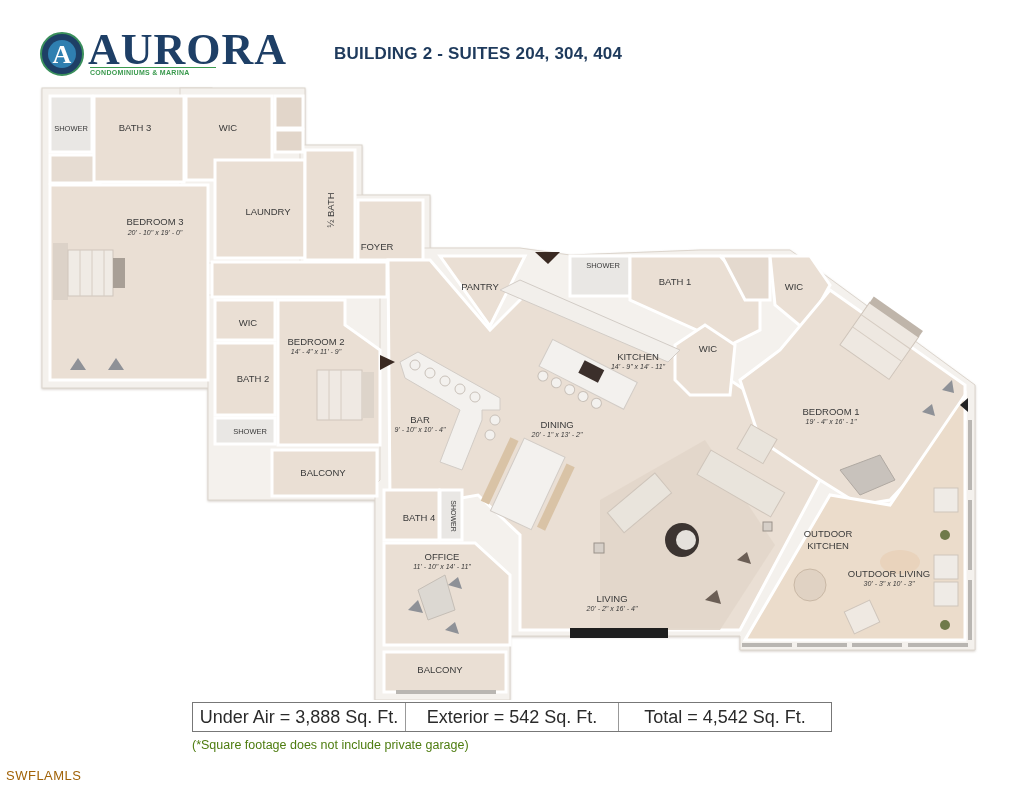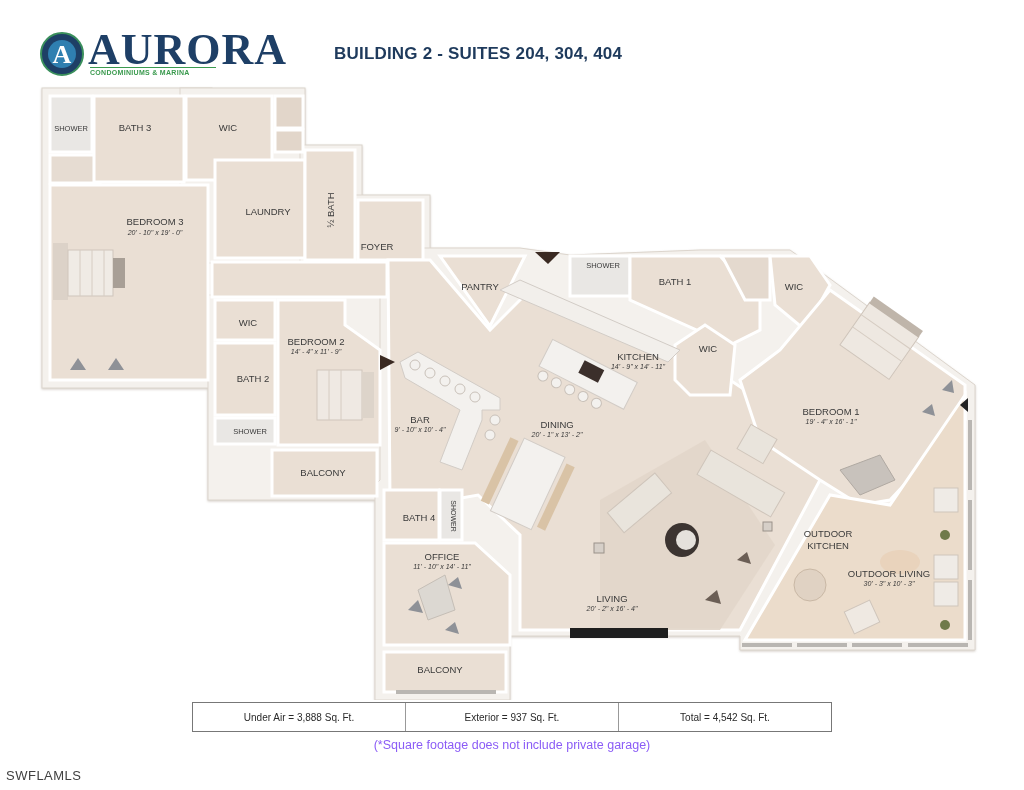--- a/index.html
+++ b/index.html
@@ -8,24 +8,24 @@
   .logo-circle { position:absolute; left:0; top:0; width:44px; height:44px; border-radius:50%; background:#1e3f66; border:2px solid #3a8f5c; box-sizing:border-box; }
   .logo-circle .inner { position:absolute; left:6px; top:6px; width:28px; height:28px; border-radius:50%; background:#2f7fb0; }
   .logo-circle .letter { position:absolute; left:0; top:6px; width:40px; text-align:center; font-family:"Liberation Serif", serif; font-weight:bold; font-size:26px; color:#ffffff; }
   .logo-word { position:absolute; left:48px; top:0px; font-family:"Liberation Serif", serif; font-size:44px; font-weight:bold; color:#1e3f66; letter-spacing:1px; line-height:36px; }
   .logo-sub { position:absolute; left:50px; top:35px; width:126px; font-size:7px; font-weight:bold; color:#3a9a4e; letter-spacing:0.3px; border-top:1px solid #3a9a4e; padding-top:1px; }
   .title { position:absolute; left:334px; top:44px; font-size:17px; font-weight:bold; color:#1e3a5c; letter-spacing:0.2px; }
   .plan { position:absolute; left:0; top:0; }
   .room-label { font-family:"Liberation Sans", sans-serif; font-size:9.5px; fill:#3a3a3a; }
   .room-dim { font-family:"Liberation Sans", sans-serif; font-size:7px; fill:#3a3a3a; font-style:italic; }
   .sqft-table { position:absolute; left:192px; top:702px; width:640px; height:30px; border:1.5px solid #777; display:flex; box-sizing:border-box; }
-  .sqft-cell { flex:1; display:flex; align-items:center; justify-content:center; font-size:10px; color:#2a2a2a; border-right:1px solid #999; }
+  .sqft-cell { flex:1; display:flex; align-items:center; justify-content:center; font-size:18px; color:#2a2a2a; border-right:1px solid #999; }
   .sqft-cell:last-child { border-right:none; }
-  .footnote { position:absolute; left:192px; top:738px; width:640px; text-align:center; font-size:12.5px; color:#8b5cf6; }
-  .watermark { position:absolute; left:6px; top:768px; font-size:13px; color:#404040; letter-spacing:0.5px; }
+  .footnote { position:absolute; left:192px; top:738px; width:640px; text-align:left; font-size:12.5px; color:#4d7c0f; }
+  .watermark { position:absolute; left:6px; top:768px; font-size:13px; color:#a16207; letter-spacing:0.5px; }
 </style>
 </head>
 <body>
 
 <div class="logo">
   <div class="logo-circle">
     <div class="inner"></div>
     <div class="letter">A</div>
   </div>
   <div class="logo-word">AURORA</div>
@@ -256,17 +256,17 @@
     <text class="room-label" x="828" y="537">OUTDOOR</text>
     <text class="room-label" x="828" y="549">KITCHEN</text>
     <text class="room-label" x="889" y="577">OUTDOOR LIVING</text>
     <text class="room-dim" x="889" y="586">30' - 3" x 10' - 3"</text>
     <text class="room-label" x="440" y="673">BALCONY</text>
   </g>
 </svg>
 
 <div class="sqft-table">
   <div class="sqft-cell">Under Air = 3,888 Sq. Ft.</div>
-  <div class="sqft-cell">Exterior = 937 Sq. Ft.</div>
+  <div class="sqft-cell">Exterior = 542 Sq. Ft.</div>
   <div class="sqft-cell">Total = 4,542 Sq. Ft.</div>
 </div>
 <div class="footnote">(*Square footage does not include private garage)</div>
 <div class="watermark">SWFLAMLS</div>
 
 </body></html>

